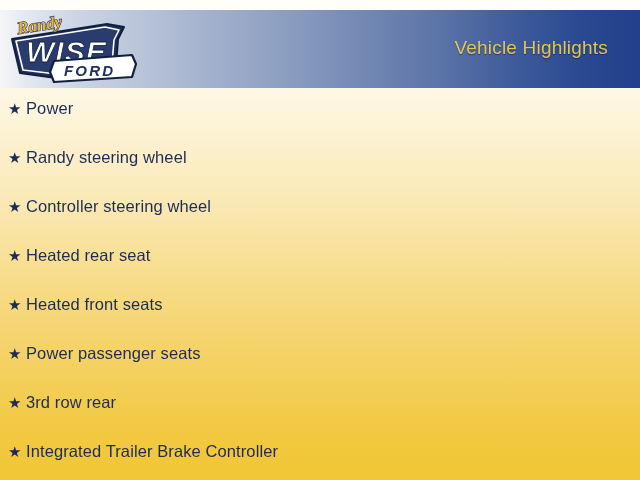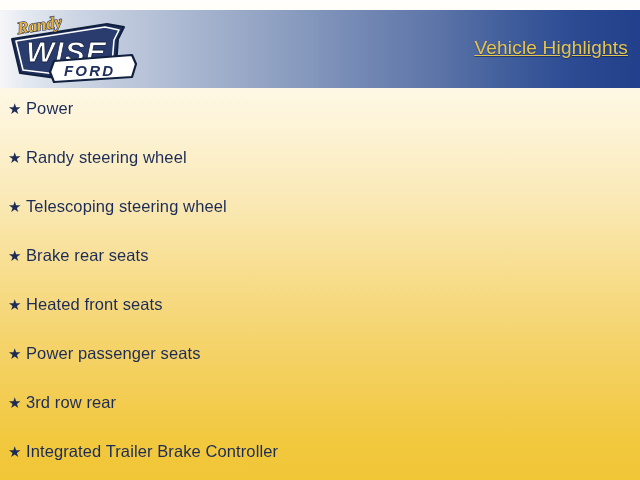--- a/index.html
+++ b/index.html
@@ -61,28 +61,27 @@
     left: 6px;
     top: 2px;
     width: 132px;
     height: 74px;
   }
   #logo svg { display: block; }
 
   
   #header-title {
     position: absolute;
-    right: 12px;
+    right: 32px;
     top: 27px;
     font-size: 19px;
     letter-spacing: 0.2px;
     color: #e7c64b;
     white-space: nowrap;
     text-shadow: 0 1px 1px rgba(10,25,70,0.55);
-    text-decoration: underline;
   }
 
   
   #highlights {
     position: absolute;
     left: 0;
     top: 78px;
     width: 640px;
     height: 402px;
     margin: 0;
@@ -151,25 +150,25 @@
     <li class="hl-item s0">
       <span class="hl-bullet">★</span>
       <span class="hl-label">Power</span>
     </li>
     <li class="hl-item s1">
       <span class="hl-bullet">★</span>
       <span class="hl-label">Randy steering wheel</span>
     </li>
     <li class="hl-item s2">
       <span class="hl-bullet">★</span>
-      <span class="hl-label">Telescoping steering wheel</span>
+      <span class="hl-label">Controller steering wheel</span>
     </li>
     <li class="hl-item s3">
       <span class="hl-bullet">★</span>
-      <span class="hl-label">Brake rear seats</span>
+      <span class="hl-label">Heated rear seat</span>
     </li>
     <li class="hl-item s4">
       <span class="hl-bullet">★</span>
       <span class="hl-label">Heated front seats</span>
     </li>
     <li class="hl-item s5">
       <span class="hl-bullet">★</span>
       <span class="hl-label">Power passenger seats</span>
     </li>
     <li class="hl-item s6">

